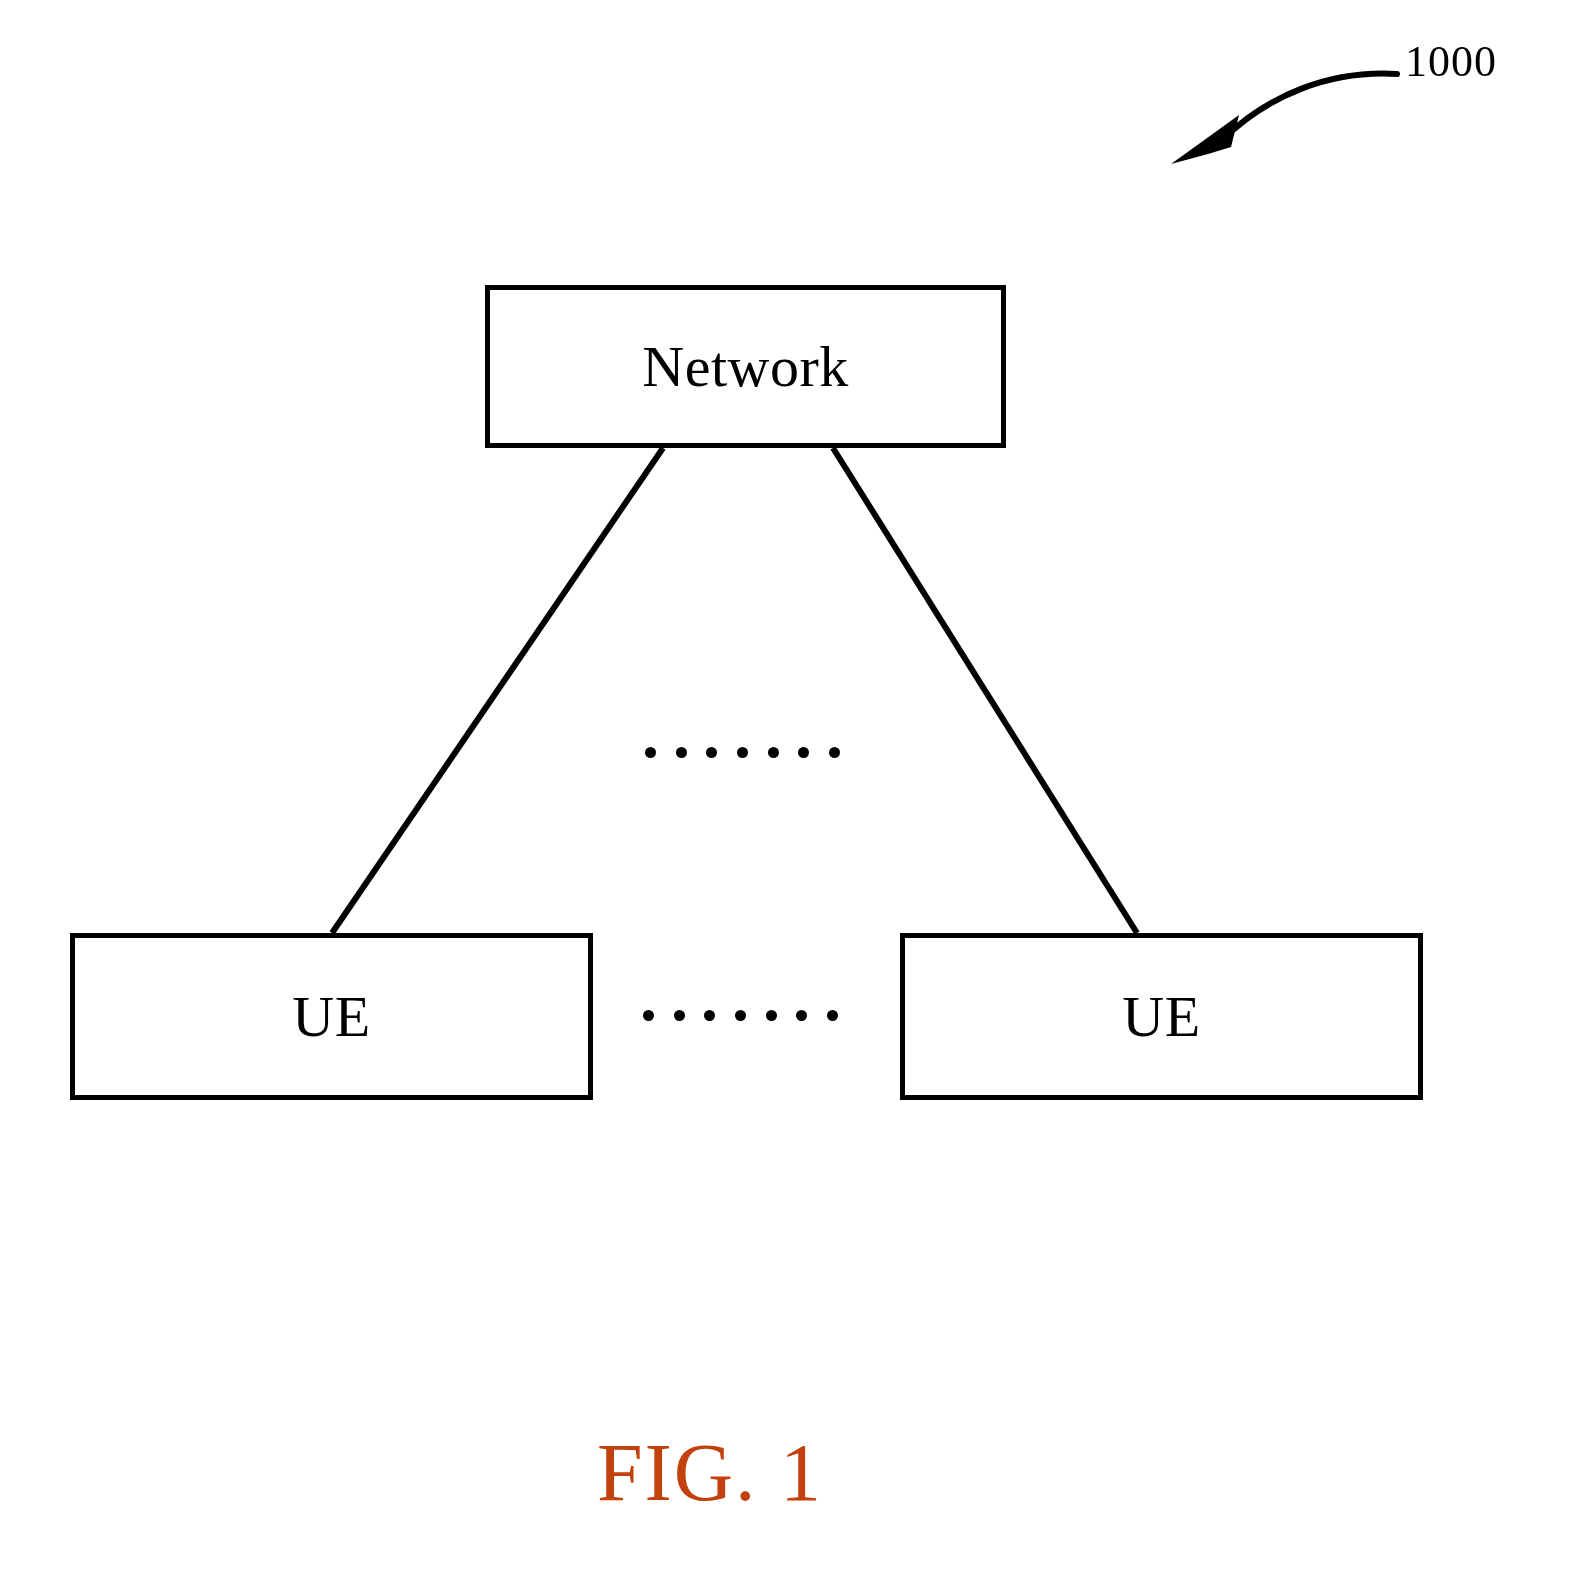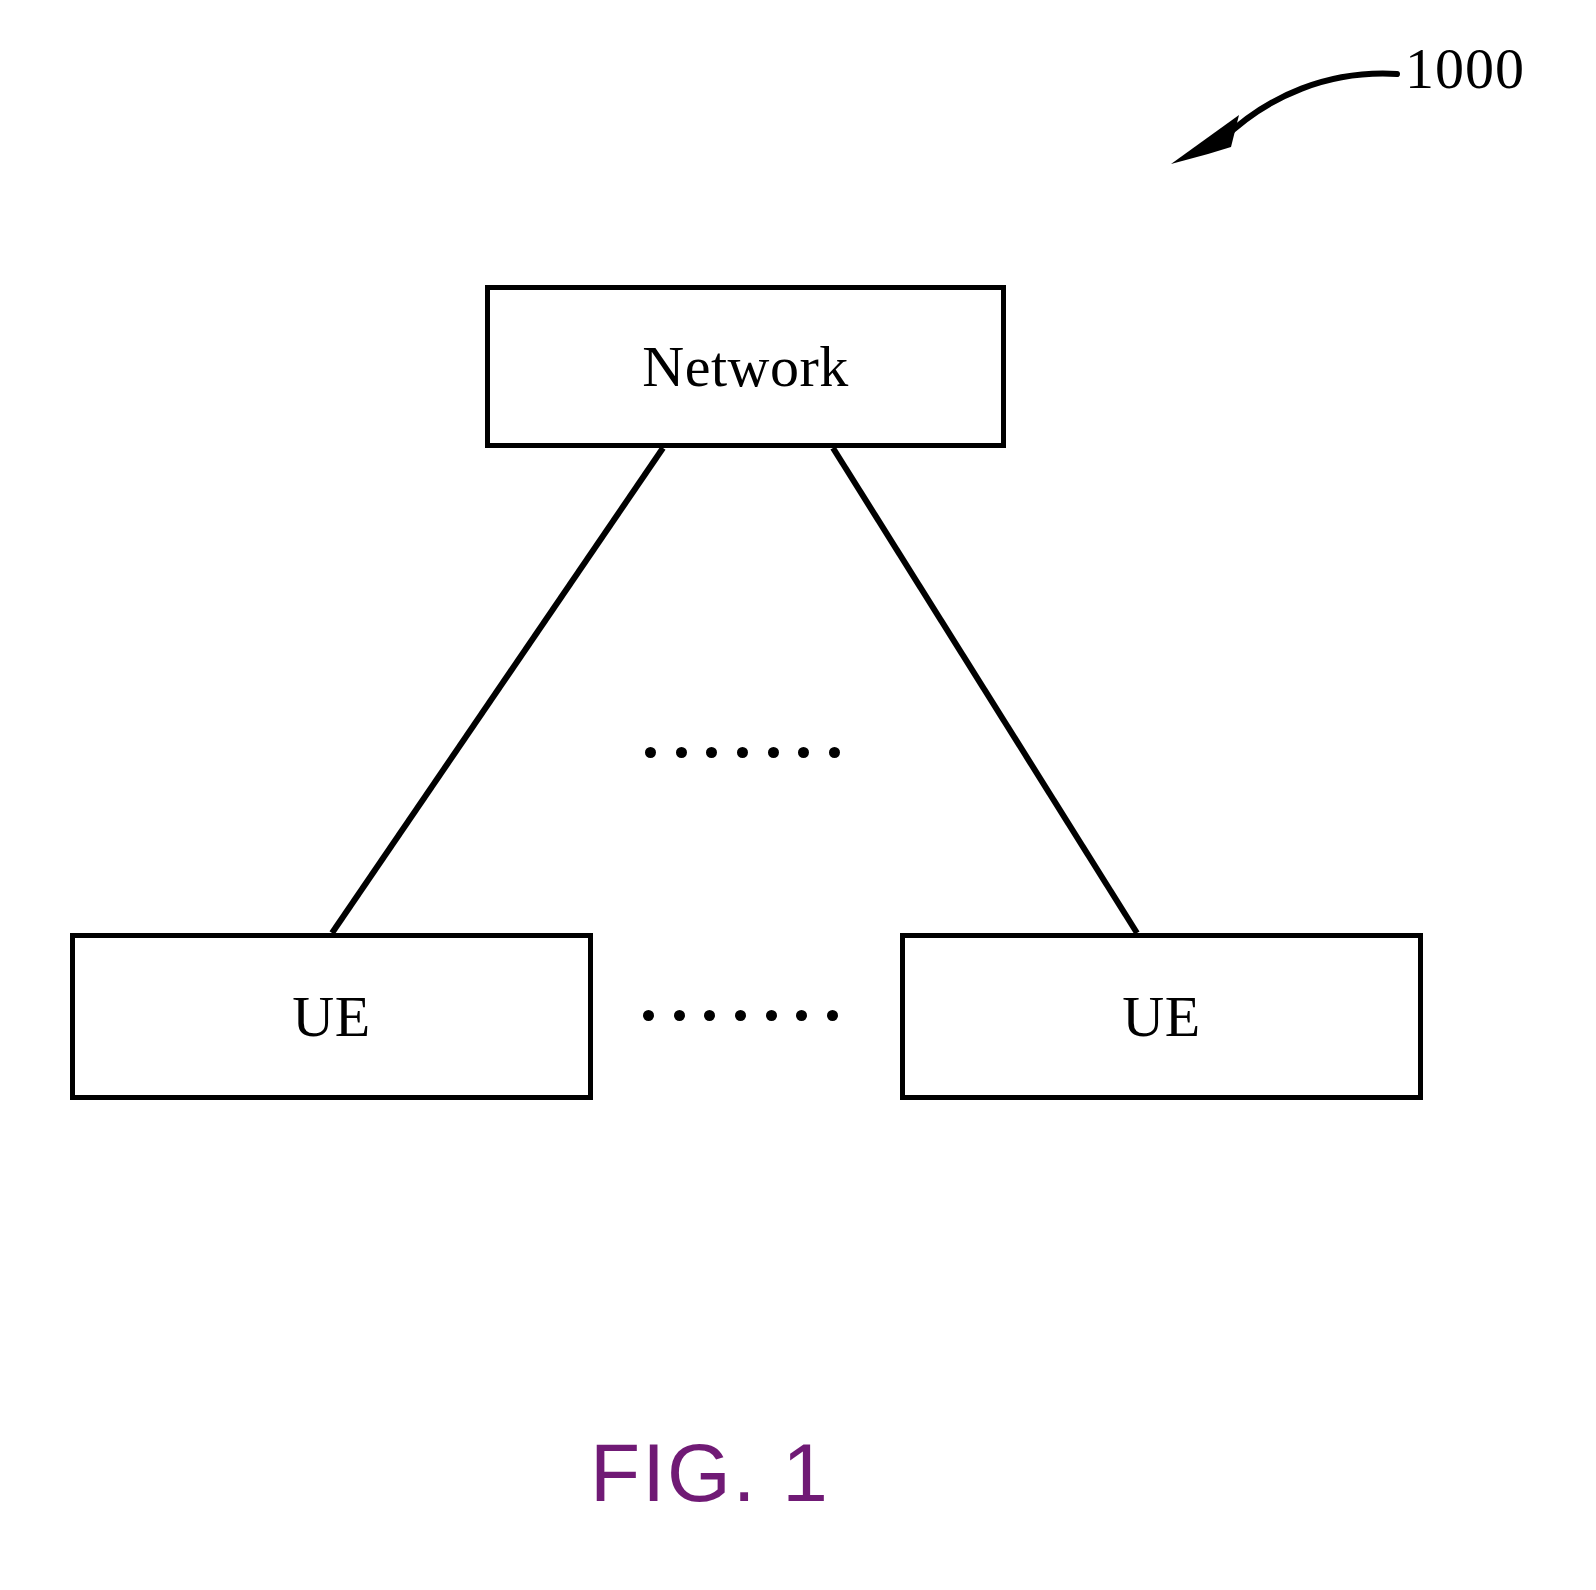--- a/index.html
+++ b/index.html
@@ -85,36 +85,36 @@
     height: 11px;
     border-radius: 50%;
     background: #000000;
     flex: 0 0 auto;
   }
   #ref-numeral-1000 {
     position: absolute;
     left: 1405px;
     top: 40px;
     font-family: "Liberation Serif", "DejaVu Serif", serif;
-    font-size: 58px;
+    font-size: 44px;
     line-height: 1;
     color: #000000;
     letter-spacing: 1px;
     white-space: nowrap;
   }
   #figure-caption {
     position: absolute;
     left: 0;
     top: 1432px;
     width: 1420px;
     text-align: center;
-    font-family: Liberation Sans, sans-serif;
+    font-family: Liberation Serif, serif;
     font-size: 82px;
     line-height: 1;
-    color: #701a75;
+    color: #c2410c;
     letter-spacing: 2px;
     white-space: nowrap;
   }
 </style>
 </head>
 <body>
 
 <div id="figure-canvas">
 
   <svg id="diagram-svg" viewBox="0 0 1596 1590">

